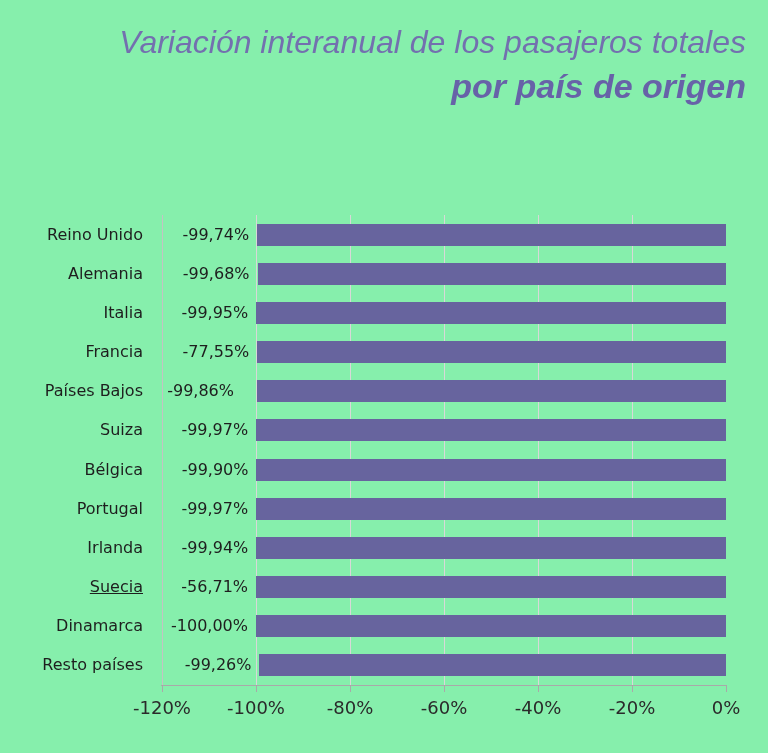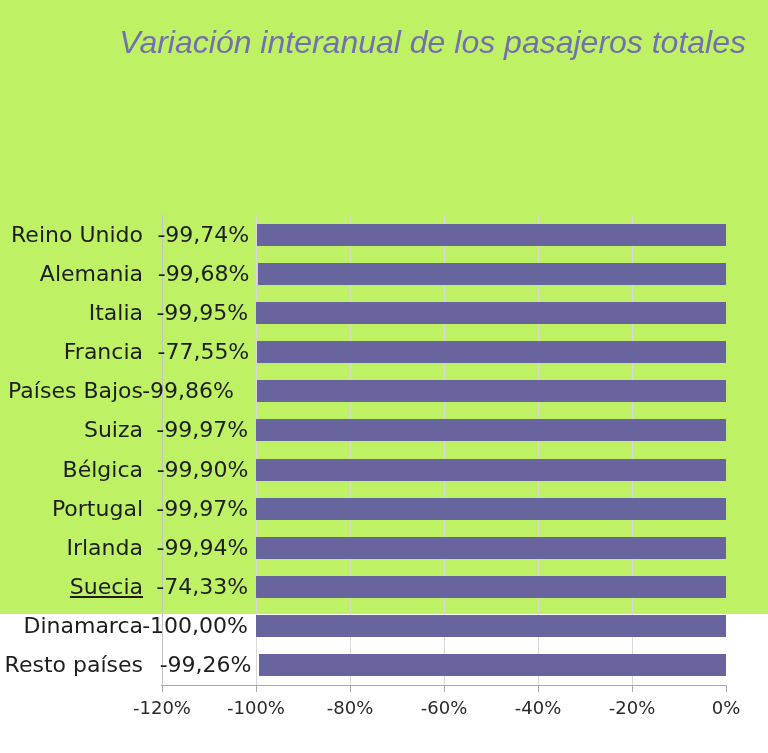--- a/index.html
+++ b/index.html
@@ -2,21 +2,21 @@
 <html><head>
 <meta charset="utf-8">
 <style>
   html, body { margin: 0; padding: 0; }
   body {
     width: 768px; height: 753px;
     background: #ffffff;
     font-family: "DejaVu Sans", sans-serif;
     position: relative; overflow: hidden;
   }
-  .stage { position: absolute; left: 0; top: 0; width: 768px; height: 614px; background: #bef264; }
+  .stage { position: absolute; left: 0; top: 0; width: 768px; height: 753px; background: #86efac; }
 
   .title-block {
     position: absolute; top: 24px; right: 22px;
     text-align: right;
     font-family: "Liberation Sans", sans-serif;
     font-style: italic;
   }
   .title-line1 { font-size: 32px; line-height: 1.15; color: #7370AF; }
   .title-line2 { font-size: 34px; line-height: 1.1; font-weight: bold; color: #6762A8; margin-top: 7px; }
   .subtitle   { font-size: 24px; line-height: 1.2; color: #141414; margin-top: 9px; }
@@ -24,31 +24,32 @@
   .gridline  { position: absolute; width: 1px; background: #D8D8D8; }
   .gridline.first { background: #C3C3C3; }
   .axis-line { position: absolute; height: 1px; background: #A9A9A9; }
   .axis-tick { position: absolute; width: 1px; height: 7px; background: #A9A9A9; }
   .tick-label {
     position: absolute; transform: translateX(-50%);
     font-size: 18px; color: #2A2A2A; white-space: nowrap;
   }
   .bar { position: absolute; height: 22px; background: #67649E; }
   .cat-label, .val-label {
-    position: absolute; font-size: 22px; line-height: 24px;
+    position: absolute; font-size: 16px; line-height: 24px;
     color: #1E1E1E; white-space: nowrap; text-align: center;
   }
 </style>
 </head>
 <body>
 
 <div class="stage">
 
   <div class="title-block">
     <div class="title-line1">Variación interanual de los pasajeros totales</div>
+    <div class="title-line2">por país de origen</div>
   </div>
 
   <div id="plot">
       <div class="gridline first" style="left: 162px; top: 215px; height: 470px; background: rgb(195, 195, 195);"></div>
       <div class="axis-tick" style="left: 162px; top: 685px; background: rgb(169, 169, 169);"></div>
       <div class="tick-label" style="left: 162px; top: 697px;">-120%</div>
       <div class="gridline" style="left: 256px; top: 215px; height: 470px; background: rgb(216, 216, 216);"></div>
       <div class="axis-tick" style="left: 256px; top: 685px; background: rgb(169, 169, 169);"></div>
       <div class="tick-label" style="left: 256px; top: 697px;">-100%</div>
       <div class="gridline" style="left: 350px; top: 215px; height: 470px; background: rgb(216, 216, 216);"></div>
@@ -88,21 +89,21 @@
       <div class="cat-label" style="right: 625px; top: 457.583px; color: rgb(30, 30, 30); margin-left: 42px;">Bélgica</div>
       <div class="val-label" style="right: 519.53px; top: 457.583px; color: rgb(30, 30, 30);">-99,90%</div>
       <div class="bar" style="left: 256.141px; width: 469.859px; top: 497.75px; background: rgb(103, 100, 158);"></div>
       <div class="cat-label" style="right: 625px; top: 496.75px; color: rgb(30, 30, 30);">Portugal</div>
       <div class="val-label" style="right: 519.859px; top: 496.75px; color: rgb(30, 30, 30);">-99,97%</div>
       <div class="bar" style="left: 256.282px; width: 469.718px; top: 536.917px; background: rgb(103, 100, 158);"></div>
       <div class="cat-label" style="right: 625px; top: 535.917px; color: rgb(30, 30, 30);">Irlanda</div>
       <div class="val-label" style="right: 519.718px; top: 535.917px; color: rgb(30, 30, 30);">-99,94%</div>
       <div class="bar" style="left: 256.047px; width: 469.953px; top: 576.083px; background: rgb(103, 100, 158);"></div>
       <div class="cat-label" style="right: 625px; top: 575.083px; color: rgb(30, 30, 30); text-decoration: underline;">Suecia</div>
-      <div class="val-label" style="right: 519.953px; top: 575.083px; color: rgb(30, 30, 30);">-74,33%</div>
+      <div class="val-label" style="right: 519.953px; top: 575.083px; color: rgb(30, 30, 30);">-56,71%</div>
       <div class="bar" style="left: 256px; width: 470px; top: 615.25px; background: rgb(103, 100, 158);"></div>
       <div class="cat-label" style="right: 625px; top: 614.25px; color: rgb(30, 30, 30);">Dinamarca</div>
       <div class="val-label" style="right: 520px; top: 614.25px; color: rgb(30, 30, 30);">-100,00%</div>
       <div class="bar" style="left: 259.478px; width: 466.522px; top: 654.417px; background: rgb(103, 100, 158);"></div>
       <div class="cat-label" style="right: 625px; top: 653.417px; color: rgb(30, 30, 30);">Resto países</div>
       <div class="val-label" style="right: 516.522px; top: 653.417px; color: rgb(30, 30, 30);">-99,26%</div>
     </div>
 
 </div>
 

